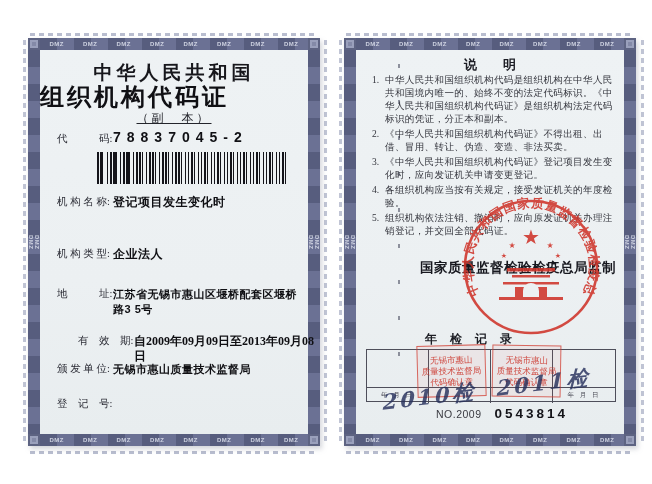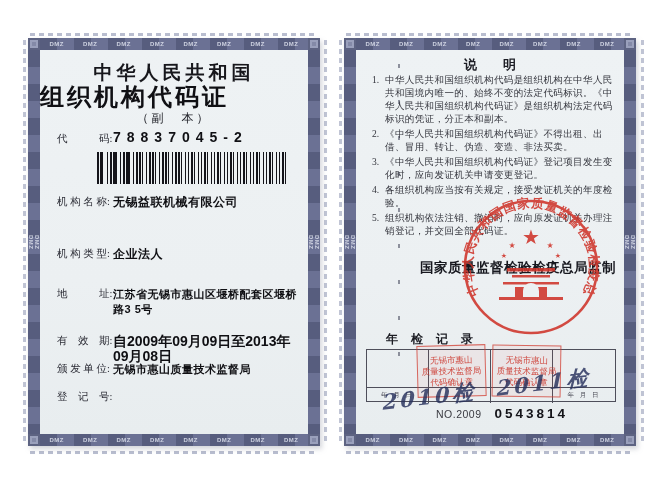--- a/index.html
+++ b/index.html
@@ -91,20 +91,21 @@
     text-align:left;
     font-size:24px; font-weight:700; letter-spacing:3px;
     color:#101014;
   }
   .l-subtitle {
     position:absolute; top:60px; left:0; right:0;
     text-align:center;
     font-size:12px; letter-spacing:3px;
     color:#23242b;
     font-family:"Liberation Serif", serif;
+    text-decoration:underline;
   }
   .code-row { position:absolute; top:79px; left:17px; display:flex; align-items:baseline; }
   .code-label {
     font-family:"Liberation Serif", serif;
     font-size:10.5px; color:#2c2d36; white-space:pre; width:56px;
   }
   .code-value {
     font-size:14px; font-weight:700; letter-spacing:6px; color:#101014;
   }
   .barcode {
@@ -125,21 +126,21 @@
     line-height:14px;
   }
   .fvalue {
     flex:1;
     font-weight:700; color:#0f0f13;
     line-height:14.5px; letter-spacing:.5px;
   }
   .v12   { font-size:12px; }
   .v11   { font-size:11px; }
   .v10   { font-size:10px; }
-  .v9    { font-size:14px; letter-spacing:0; }
+  .v9    { font-size:12px; letter-spacing:0;font-family:Liberation Serif, serif; }
 
   
   .r-notes-title {
     position:absolute; top:6px; left:0; right:0;
     text-align:center;
     font-size:13px; font-weight:600; color:#1c1d24;
     white-space:pre;
     font-family:"Liberation Serif", serif;
   }
   .r-notes {
@@ -168,21 +169,21 @@
     position:absolute; top:209px; left:64px;
     font-family:"Liberation Serif", serif;
     font-weight:700; font-size:13.5px; color:#17181f;
     letter-spacing:.5px;
   }
 
   .seal { position:absolute; top:146px; left:104px; width:142px; height:142px; opacity:.88; }
 
   .annual-title {
     position:absolute; top:281px; left:30px; width:170px;
-    text-align:left;
+    text-align:center;
     font-size:12px; font-weight:600; letter-spacing:5px; color:#1c1d24;
     font-family:"Liberation Serif", serif;
   }
   .annual-table {
     position:absolute; top:299px; left:10px;
     width:250px; height:53px;
     display:grid;
     grid-template-columns:repeat(4,1fr);
     grid-template-rows:38px 15px;
     border:1px solid #4e4e5a;
@@ -281,39 +282,39 @@
     <div class="l-subtitle">（副　本）</div>
 
     <div class="code-row">
       <span class="code-label">代　　　码:</span>
       <span class="code-value">78837045-2</span>
     </div>
     <div class="barcode"></div>
 
     <div class="field" style="top:145px;">
       <span class="flabel">机 构 名 称:</span>
-      <span class="fvalue v12">无锡益联机械有限公司</span>
+      <span class="fvalue v12">登记项目发生变化时</span>
     </div>
     <div class="field" style="top:197px;">
       <span class="flabel">机 构 类 型:</span>
       <span class="fvalue v12">企业法人</span>
     </div>
     <div class="field" style="top:237px;">
       <span class="flabel">地　　　址:</span>
       <span class="fvalue v11">江苏省无锡市惠山区堰桥配套区堰桥路3 5号</span>
     </div>
-    <div class="field" style="top:284px;">
+    <div class="field" style="top:284px;margin-left:21px;">
       <span class="flabel">有　效　期:</span>
       <span class="fvalue v9">自2009年09月09日至2013年09月08日</span>
     </div>
     <div class="field" style="top:312px;">
       <span class="flabel">颁 发 单 位:</span>
       <span class="fvalue v11">无锡市惠山质量技术监督局</span>
     </div>
-    <div class="field" style="top:340px;">
+    <div class="field" style="top:347px;">
       <span class="flabel">登　记　号:</span>
     </div>
   </div>
 </div>
 
 <div class="page page-right">
   <div class="strip strip-h strip-top">
       <span>DMZ</span>
       <span>DMZ</span>
       <span>DMZ</span>

